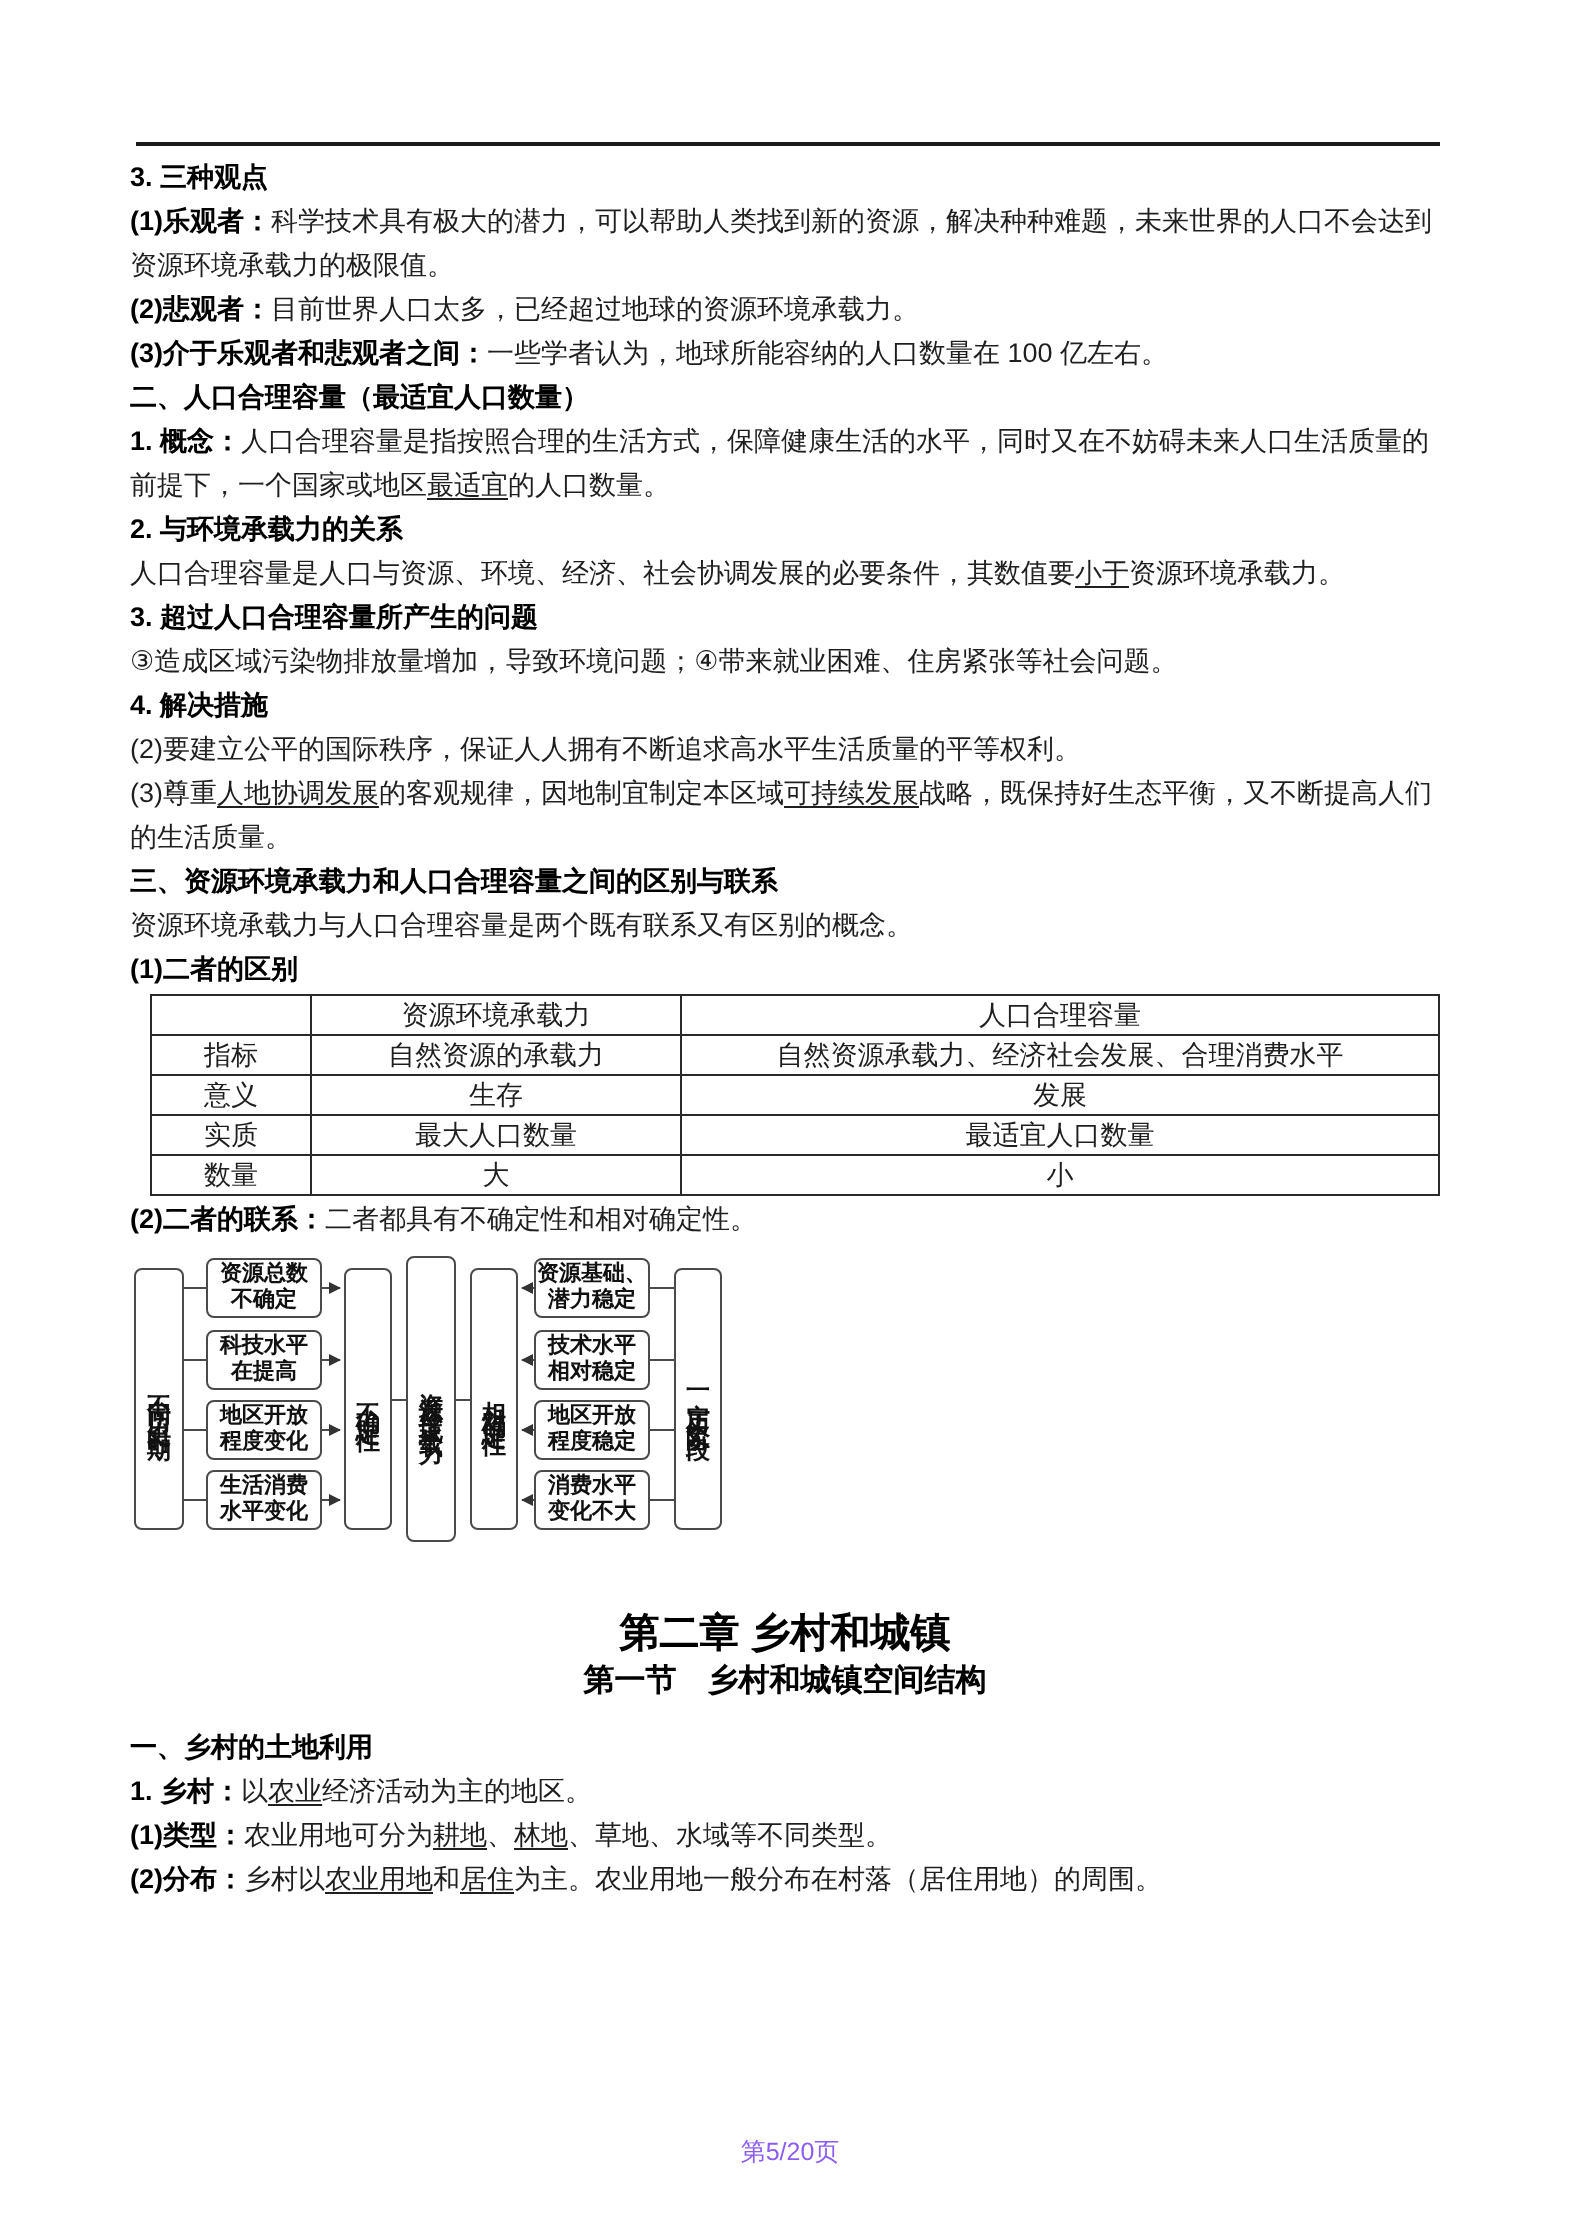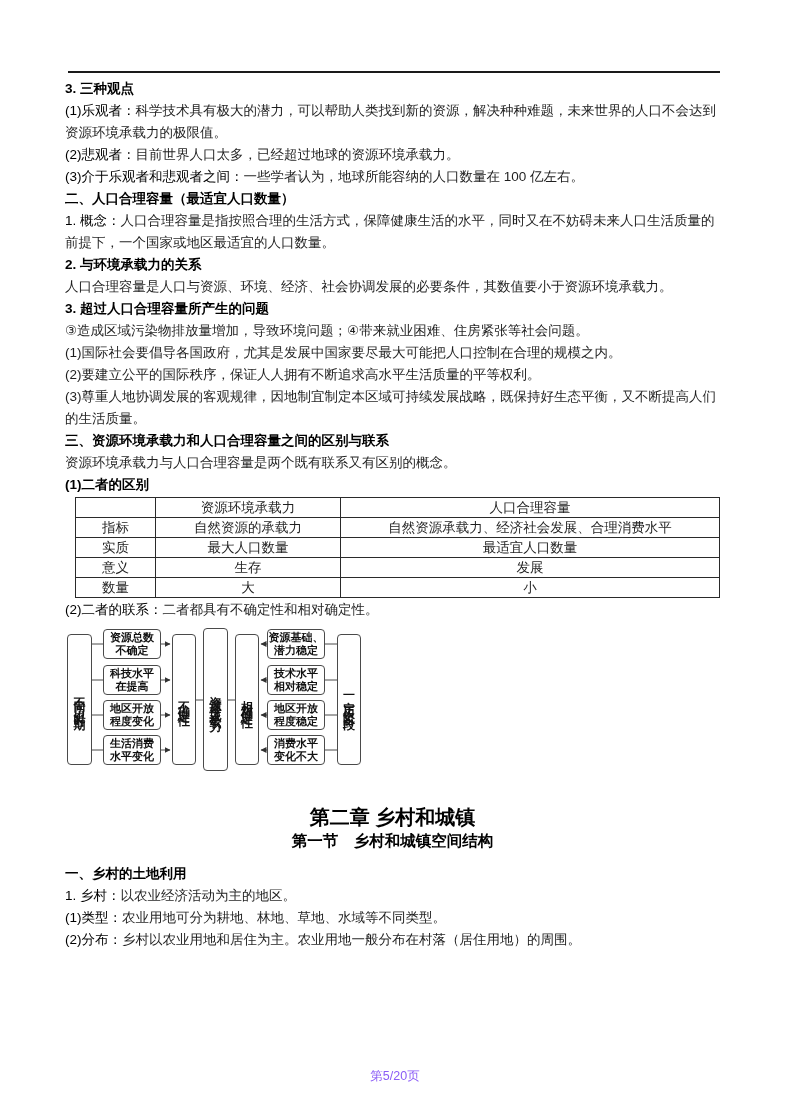--- a/index.html
+++ b/index.html
@@ -6,22 +6,22 @@
   html,body { background:#ffffff; }
   .page {
     position:relative; width:790px; height:1119px; background:#fff;
     font-family:"Liberation Sans","DejaVu Sans",sans-serif;
     color:#1f1f1f; overflow:hidden;
   }
   .top-rule { position:absolute; left:68px; right:70px; top:71px; border-top:2px solid #1a1a1a; }
   .content { position:absolute; left:65px; width:655px; top:78px; font-size:13.5px; line-height:22px; }
   p { margin:0; }
   .hd { font-weight:bold; color:#000; }
-  .b  { font-weight:normal; color:#000; }
-  .u  { text-underline-offset:2px; }
+  .b  { font-weight:bold; color:#000; }
+  .u  { text-decoration:underline; text-underline-offset:2px; }
 
   
   table.diff { border-collapse:collapse; table-layout:fixed; width:645px; margin:1px 0 1px 10px; }
   table.diff td { border:1px solid #2a2a2a; text-align:center; vertical-align:middle;
                   height:20px; padding:0 2px; font-size:13.5px; line-height:16px; }
 
   
   .diagram { position:relative; width:300px; height:152px; margin-top:4px; }
   .dlines  { position:absolute; left:0; top:0; }
   .dbox { position:absolute; border:1px solid #4a4a4a; border-radius:4px; background:#fff;
@@ -49,21 +49,21 @@
     <p><span class="b">(1)乐观者：</span><span>科学技术具有极大的潜力，可以帮助人类找到新的资源，解决种种难题，未来世界的人口不会达到资源环境承载力的极限值。</span></p>
     <p><span class="b">(2)悲观者：</span><span>目前世界人口太多，已经超过地球的资源环境承载力。</span></p>
     <p><span class="b">(3)介于乐观者和悲观者之间：</span><span>一些学者认为，地球所能容纳的人口数量在 100 亿左右。</span></p>
 
     <p class="hd">二、人口合理容量（最适宜人口数量）</p>
     <p><span class="b">1. 概念：</span><span>人口合理容量是指按照合理的生活方式，保障健康生活的水平，同时又在不妨碍未来人口生活质量的前提下，一个国家或地区</span><span class="u">最适宜</span><span>的人口数量。</span></p>
     <p class="hd">2. 与环境承载力的关系</p>
     <p><span>人口合理容量是人口与资源、环境、经济、社会协调发展的必要条件，其数值要</span><span class="u">小于</span><span>资源环境承载力。</span></p>
     <p class="hd">3. 超过人口合理容量所产生的问题</p>
     <p>③造成区域污染物排放量增加，导致环境问题；④带来就业困难、住房紧张等社会问题。</p>
-    <p><span>(1)国际社会要倡导各国政府，尤其是</span><span class="u">发展中国家</span><span>要尽最大可能把人口控制在合理的规模之内。</span></p>
+    <p class="hd">4. 解决措施</p>
     <p>(2)要建立公平的国际秩序，保证人人拥有不断追求高水平生活质量的平等权利。</p>
     <p><span>(3)尊重</span><span class="u">人地协调发展</span><span>的客观规律，因地制宜制定本区域</span><span class="u">可持续发展</span><span>战略，既保持好生态平衡，又不断提高人们的生活质量。</span></p>
 
     <p class="hd">三、资源环境承载力和人口合理容量之间的区别与联系</p>
     <p>资源环境承载力与人口合理容量是两个既有联系又有区别的概念。</p>
     <p class="hd">(1)二者的区别</p>
 
     <table class="diff">
       <colgroup>
           <col style="width:80px">
@@ -75,28 +75,28 @@
         <td></td>
         <td>资源环境承载力</td>
         <td>人口合理容量</td>
       </tr>
       <tr>
         <td>指标</td>
         <td>自然资源的承载力</td>
         <td>自然资源承载力、经济社会发展、合理消费水平</td>
       </tr>
       <tr>
+        <td>意义</td>
+        <td>生存</td>
+        <td>发展</td>
+      </tr>
+      <tr>
         <td>实质</td>
         <td>最大人口数量</td>
         <td>最适宜人口数量</td>
-      </tr>
-      <tr>
-        <td>意义</td>
-        <td>生存</td>
-        <td>发展</td>
       </tr>
       <tr>
         <td>数量</td>
         <td>大</td>
         <td>小</td>
       </tr>
     </tbody>
       </table>
 
     <p><span class="b">(2)二者的联系：</span><span>二者都具有不确定性和相对确定性。</span></p>

